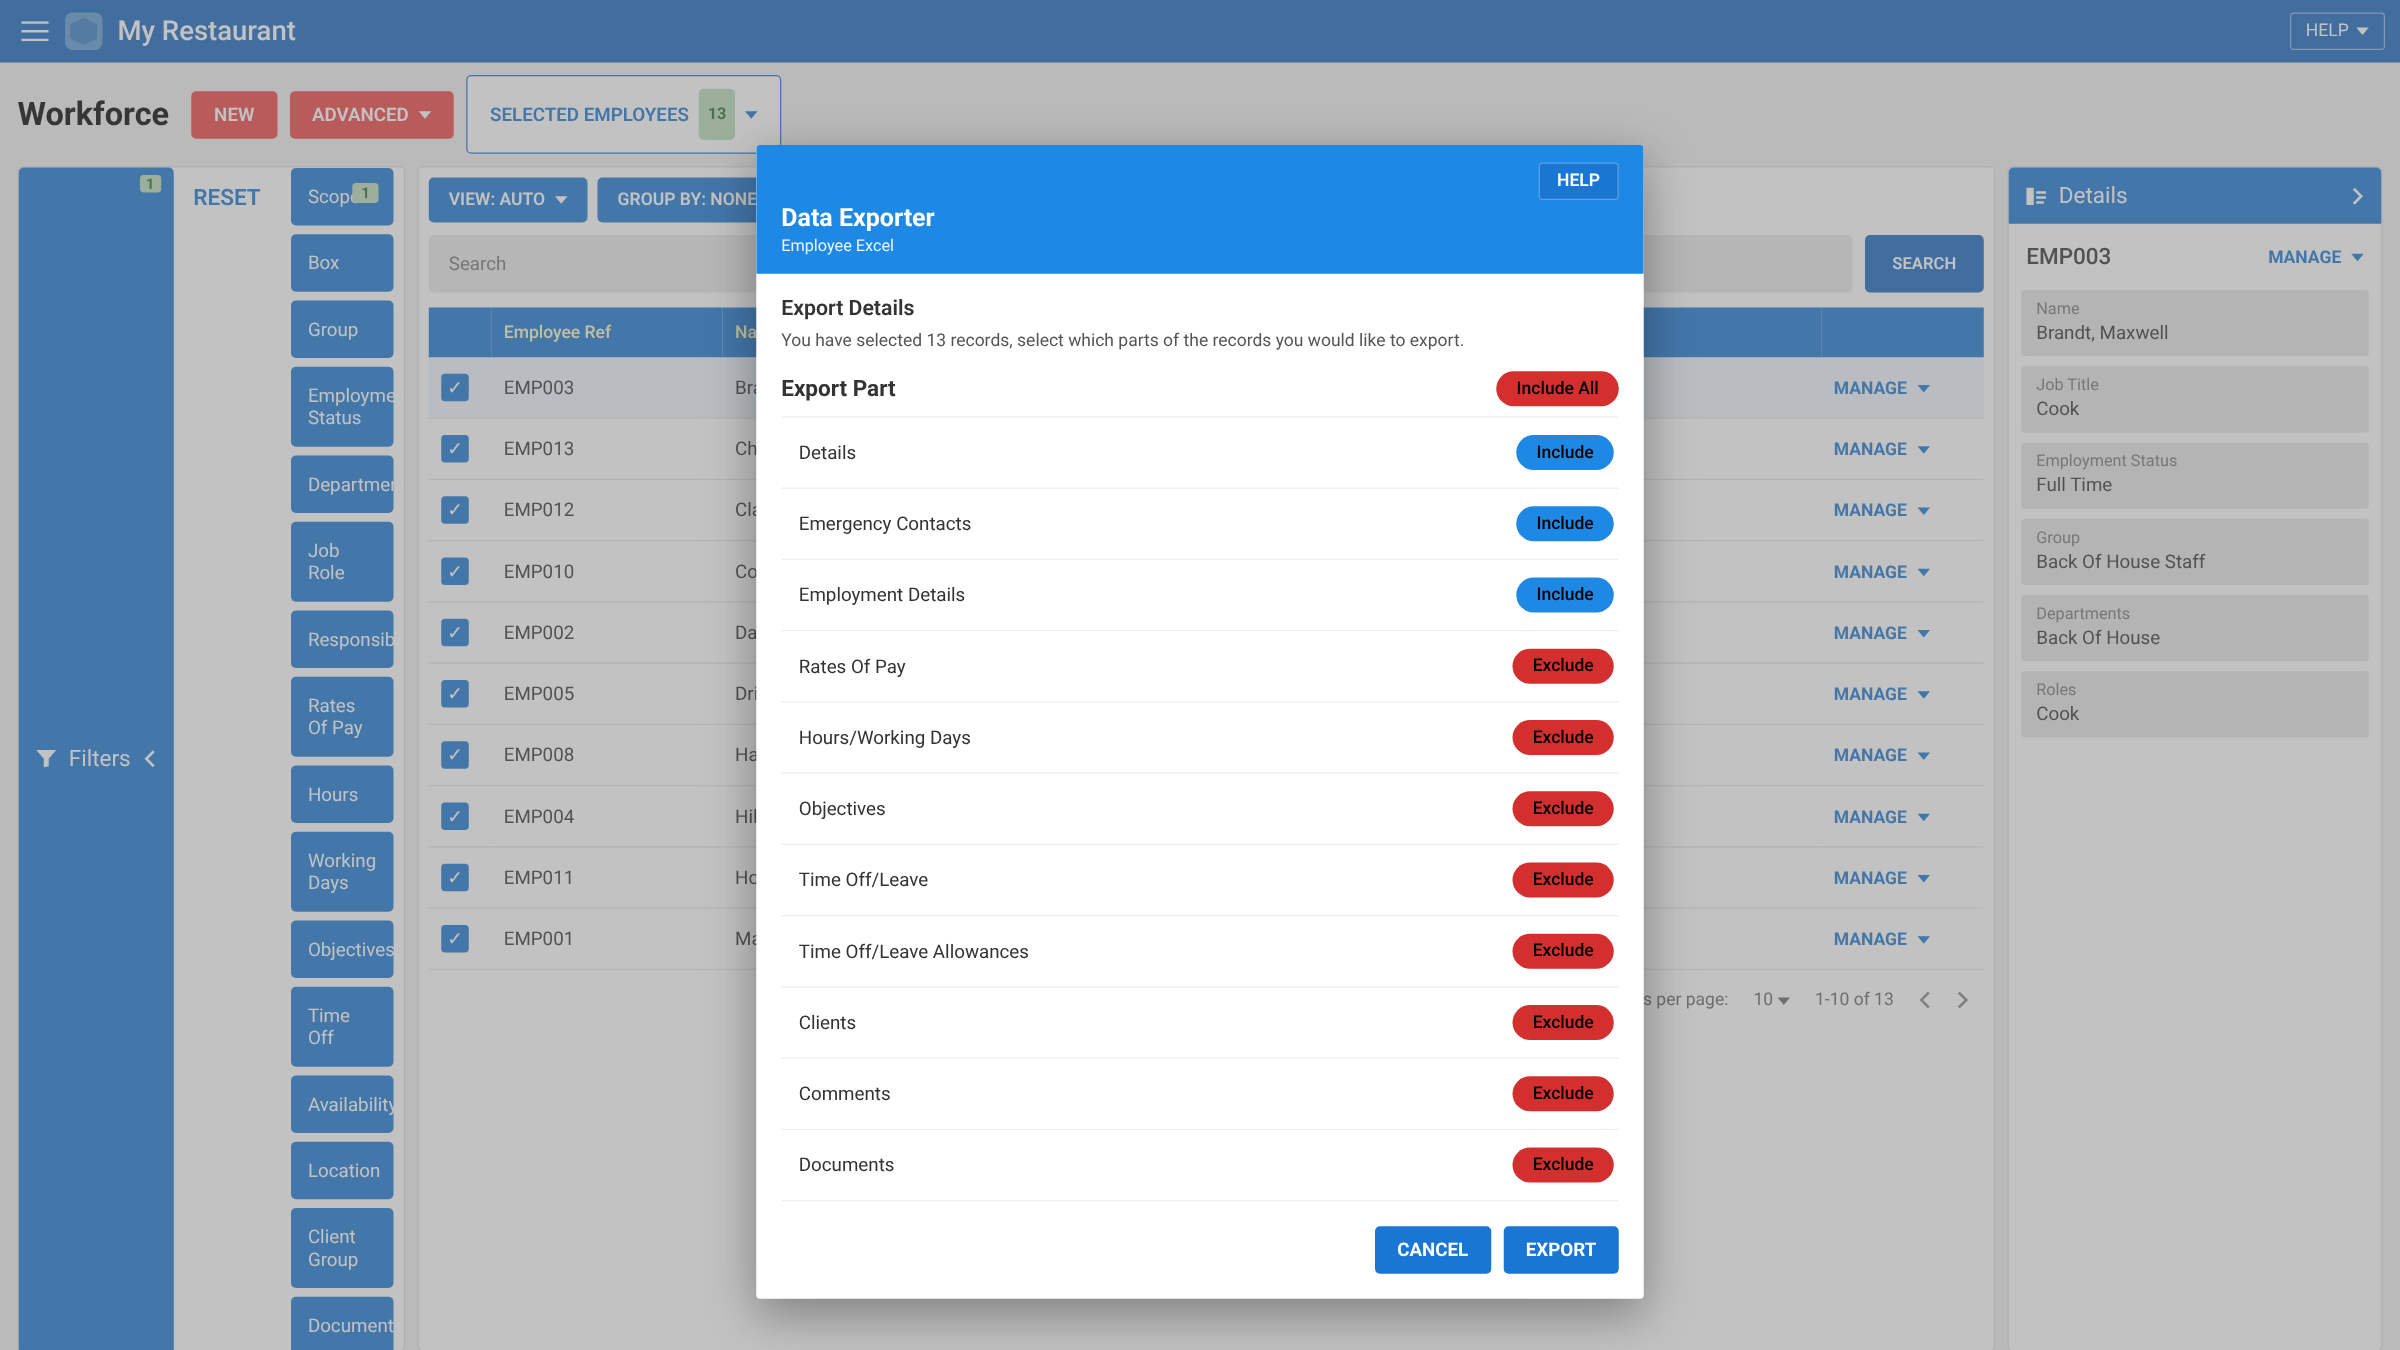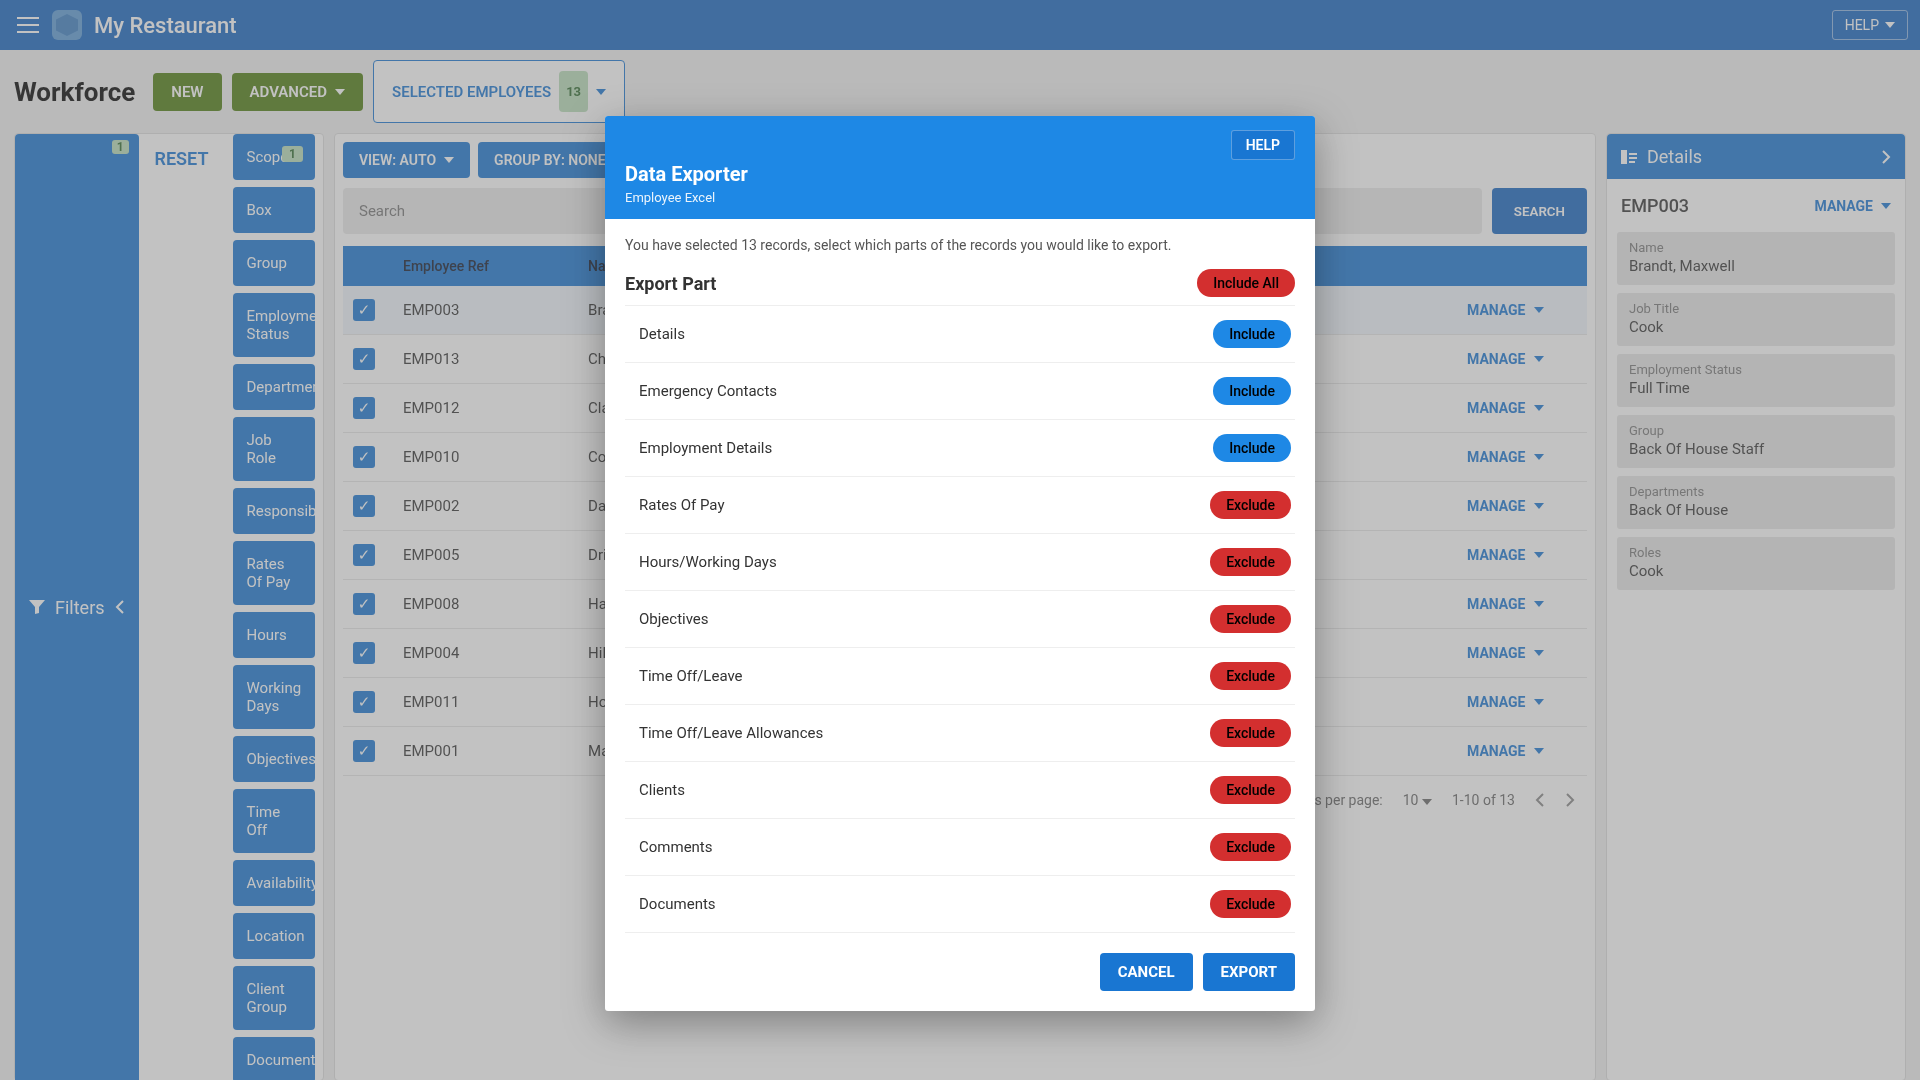--- a/index.html
+++ b/index.html
@@ -11,21 +11,21 @@
 .topbar .logo { width:30px; height:30px; background:#5c9bd6; border-radius:6px; margin-right:12px; position:relative; }
 .topbar .logo::after { content:""; position:absolute; inset:4px; background:#3b7fc2; clip-path:polygon(50% 0,100% 25%,100% 75%,50% 100%,0 75%,0 25%); }
 .topbar .title { font-size:22px; font-weight:500; }
 .topbar .spacer { flex:1; }
 .topbar .help-btn { background:transparent; border:1px solid rgba(255,255,255,.5); color:#fff; padding:6px 12px; border-radius:3px; font-size:14px; display:flex; align-items:center; gap:6px; cursor:pointer; }
 
 
 .pagehead { display:flex; align-items:center; gap:10px; padding:10px 14px; }
 .pagehead h1 { font-size:26px; font-weight:700; margin-right:8px; }
 .btn { border:none; border-radius:4px; font-weight:600; font-size:15px; padding:10px 18px; cursor:pointer; display:inline-flex; align-items:center; gap:8px; }
-.btn-blue { background:#4d7c0f; color:#fff; }
+.btn-blue { background:#ef4444; color:#fff; }
 .btn-blue-outline { background:#fff; border:1px solid #1976d2; color:#1976d2; }
 .badge { background:#b9ddb9; color:#2e6b2e; font-size:13px; font-weight:700; padding:13px 7px; border-radius:4px;text-align:center; }
 
 
 .main { display:flex; gap:10px; padding:0 14px 14px; height:calc(100% - 118px); }
 .panel { background:#fff; border:1px solid #ddd; border-radius:4px; }
 
 
 .filters { width:310px; display:flex; flex-direction:row; }
 .filters .hdr { background:#1976d2; color:#fff; padding:12px 14px; border-radius:4px 4px 0 0; display:flex; align-items:center; gap:10px; position:relative; }
@@ -37,21 +37,21 @@
 .filter-item .cnt { position:absolute; right:12px; top:12px; background:#b9ddb9; color:#2e6b2e; font-size:12px; font-weight:700; padding:1px 7px; border-radius:3px; }
 
 
 .grid { flex:1; display:flex; flex-direction:column; padding:8px; }
 .grid .toolbar { display:flex; gap:8px; margin-bottom:10px; }
 .grid .toolbar .seg { background:#1976d2; color:#fff; border-radius:4px; padding:10px 16px; font-size:14px; font-weight:600; display:flex; align-items:center; gap:8px; cursor:pointer; }
 .grid .searchrow { display:flex; gap:10px; margin-bottom:12px; }
 .grid .searchrow input { flex:1; background:#e9e9e9; border:none; border-radius:4px; padding:14px 16px; font-size:15px; }
 .grid .searchrow .searchbtn { background:#1565c0; color:#fff; border:none; border-radius:4px; padding:0 22px; font-weight:600; cursor:pointer; }
 table { width:100%; border-collapse:collapse; }
-thead { background:#1976d2; color:#0f172a; }
+thead { background:#1976d2; color:#fef9c3; }
 thead th { text-align:left; font-weight:500; font-size:14px; padding:12px 10px; }
 tbody td { border-bottom:1px solid #e5e5e5; padding:13px 10px; font-size:15px; color:#333; }
 tbody tr:first-child { background:#eef4fb; }
 .chk { width:22px; height:22px; background:#1976d2; border-radius:3px; display:inline-flex; align-items:center; justify-content:center; color:#fff; font-size:15px; }
 .manage { color:#1976d2; font-weight:700; font-size:14px; cursor:pointer; display:inline-flex; align-items:center; gap:8px; }
 .pager { display:flex; align-items:center; justify-content:flex-end; gap:20px; color:#666; font-size:14px; padding:16px 12px 6px; }
 
 
 .details { width:300px; }
 .details .hdr { background:#1976d2; color:#fff; padding:12px 14px; border-radius:4px 4px 0 0; display:flex; align-items:center; gap:10px; }
@@ -320,20 +320,21 @@
 <div class="scrim">
   <div class="modal">
     <div class="mhdr">
       <div>
         <div class="mtitle">Data Exporter</div>
         <div class="msub">Employee Excel</div>
       </div>
       <button class="mhelp">HELP</button>
     </div>
     <div class="mbody">
+      <h3>Export Details</h3>
       <p>You have selected 13 records, select which parts of the records you would like to export.</p>
       <div class="partshdr">
         <span class="ptitle">Export Part</span>
         <button class="pill pill-red">Include All</button>
       </div>
       <div id="parts">
           <div class="part">
             <span class="pname">Details</span>
             <button class="pill pill-blue">Include</button>
           </div>

